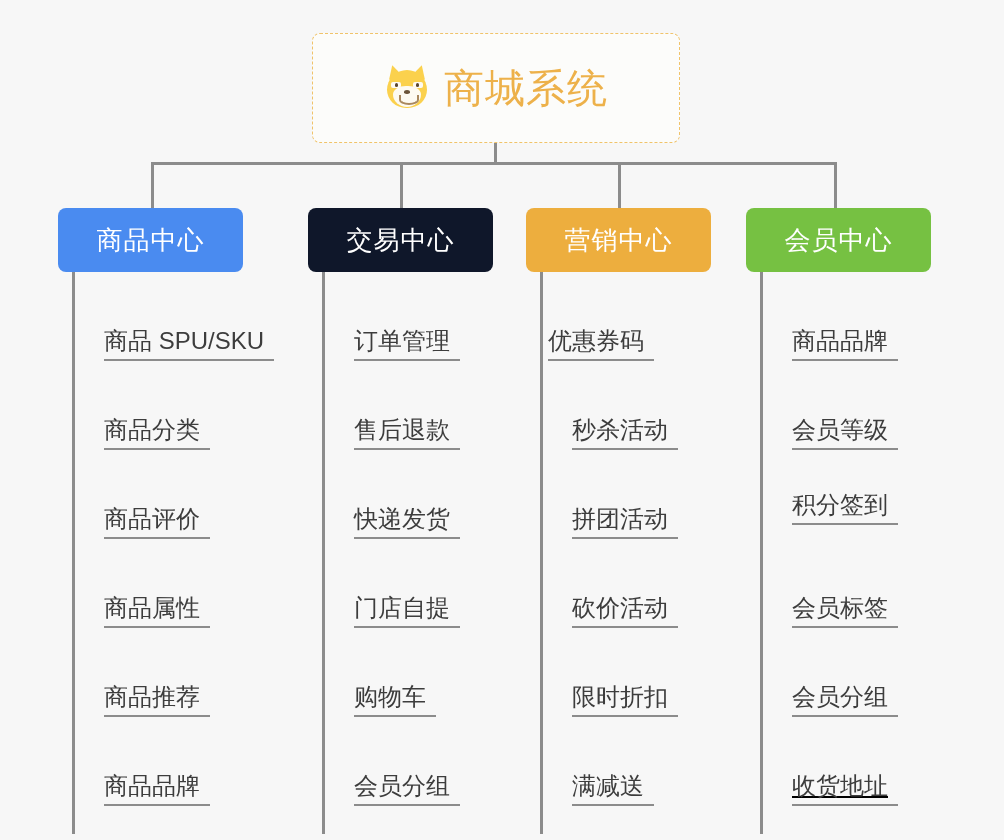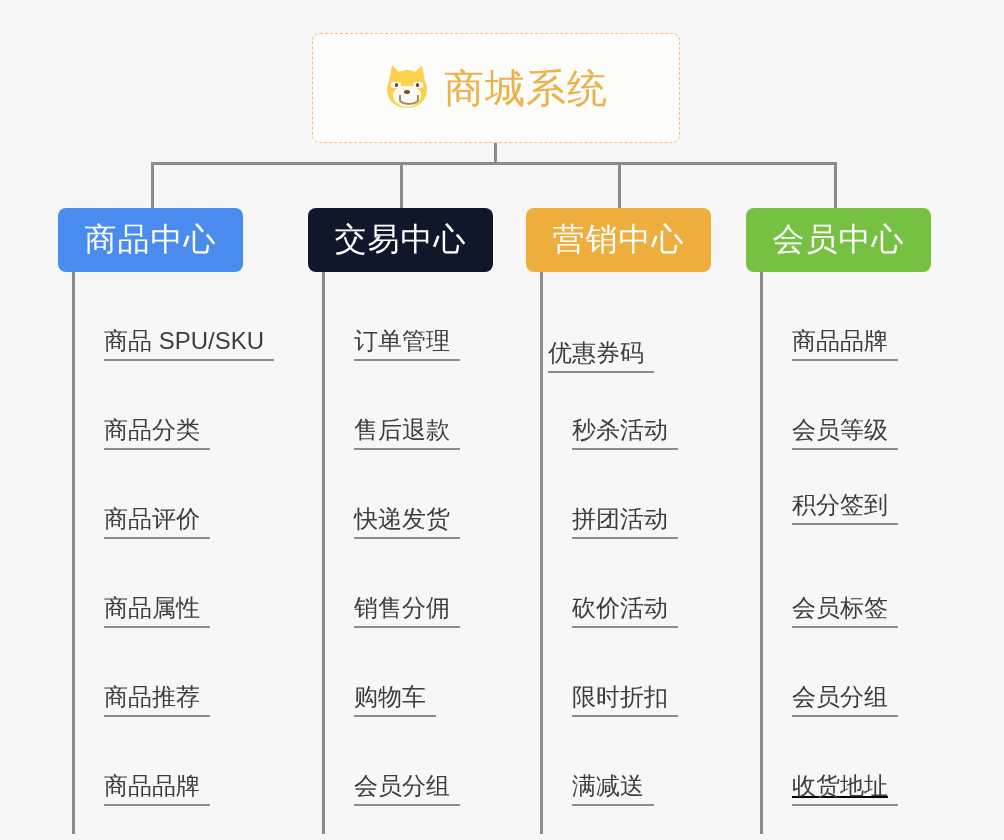--- a/index.html
+++ b/index.html
@@ -124,21 +124,21 @@
 
   
   .cat-box {
     position: absolute;
     height: 64px;
     border-radius: 8px;
     display: flex;
     align-items: center;
     justify-content: center;
     color: #ffffff;
-    font-size: 32px;
+    font-size: 26px;
     letter-spacing: 1px;
     white-space: nowrap;
     text-align: right;
   }
 
   
   .branch { position: absolute; top: 272px; }
   .spine {
     position: absolute;
     left: 0;
@@ -236,33 +236,33 @@
     <div class="leaf" style="top:0px;">
       <span class="leaf-label">订单管理</span>
     </div>
     <div class="leaf" style="top:89px;">
       <span class="leaf-label">售后退款</span>
     </div>
     <div class="leaf" style="top:178px;">
       <span class="leaf-label">快递发货</span>
     </div>
     <div class="leaf" style="top:267px;">
-      <span class="leaf-label">销售分佣</span>
+      <span class="leaf-label">门店自提</span>
     </div>
     <div class="leaf" style="top:356px;">
       <span class="leaf-label">购物车</span>
     </div>
     <div class="leaf" style="top:445px;">
       <span class="leaf-label">会员分组</span>
     </div>
   </div>
 
   <div class="branch" style="left:540px;">
     <div class="spine" style="height:562px;"></div>
-    <div class="leaf" style="top:12px;padding-left:8px;">
+    <div class="leaf" style="top:0px;padding-left:8px;">
       <span class="leaf-label">优惠券码</span>
     </div>
     <div class="leaf" style="top:89px;">
       <span class="leaf-label">秒杀活动</span>
     </div>
     <div class="leaf" style="top:178px;">
       <span class="leaf-label">拼团活动</span>
     </div>
     <div class="leaf" style="top:267px;">
       <span class="leaf-label">砍价活动</span>

